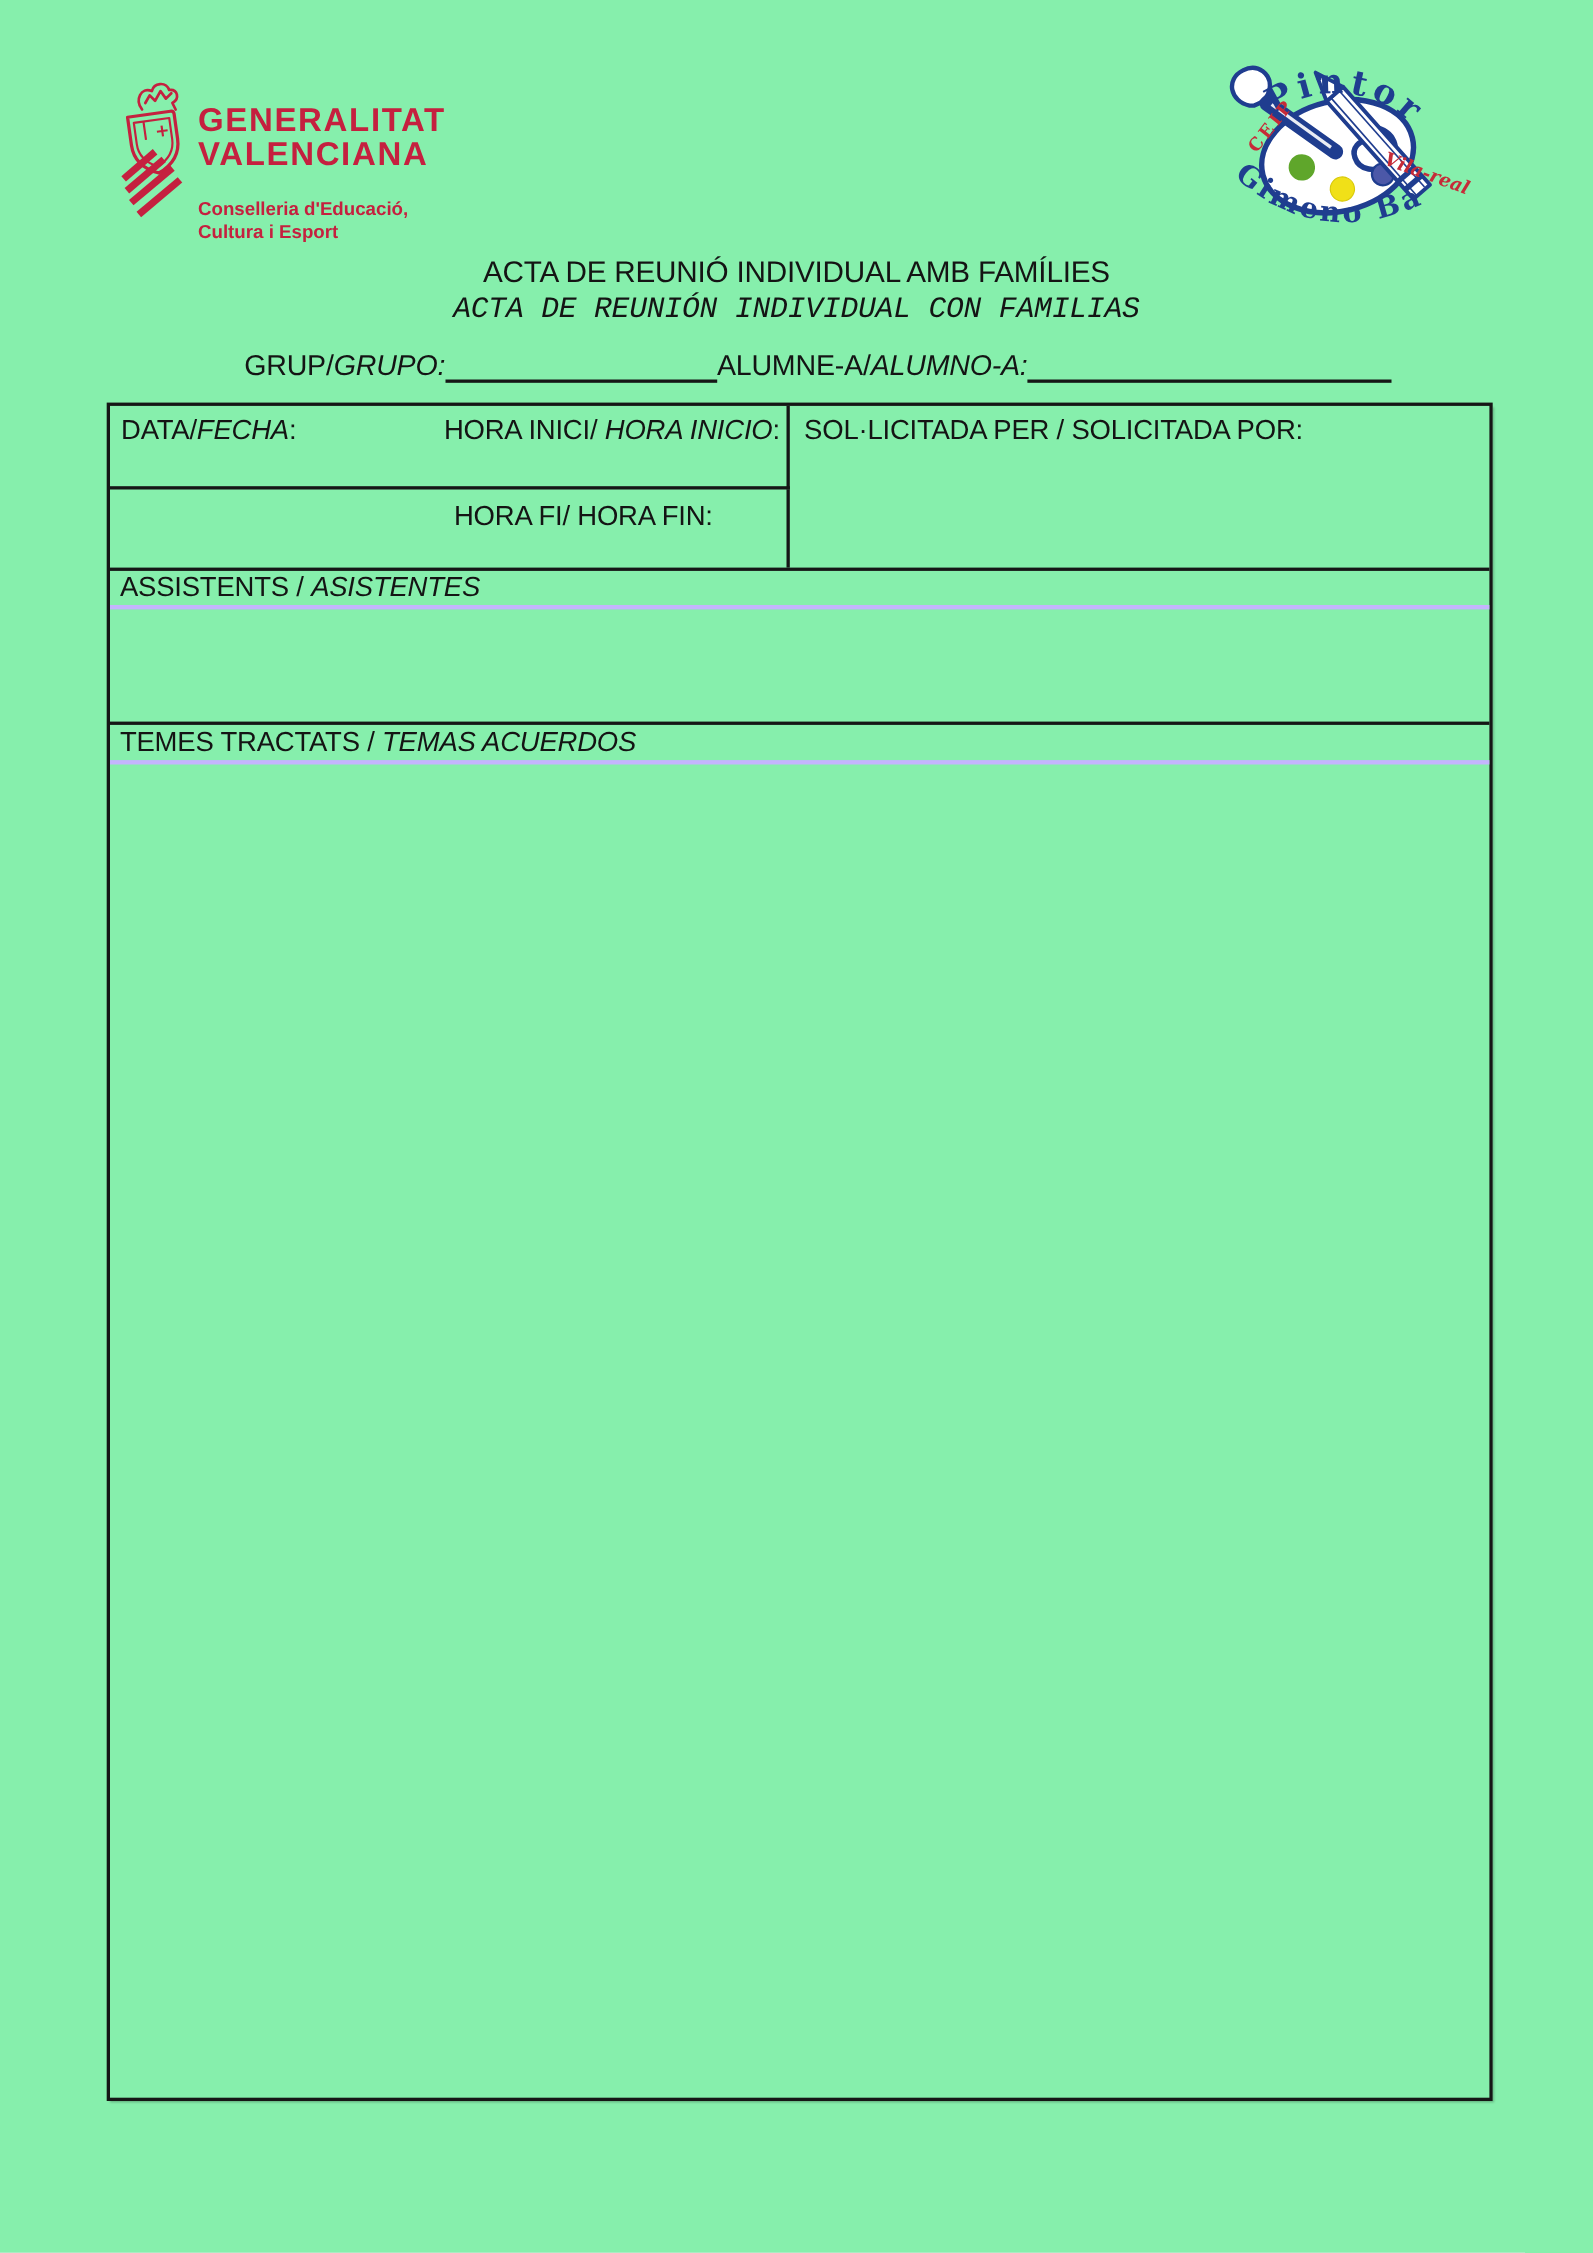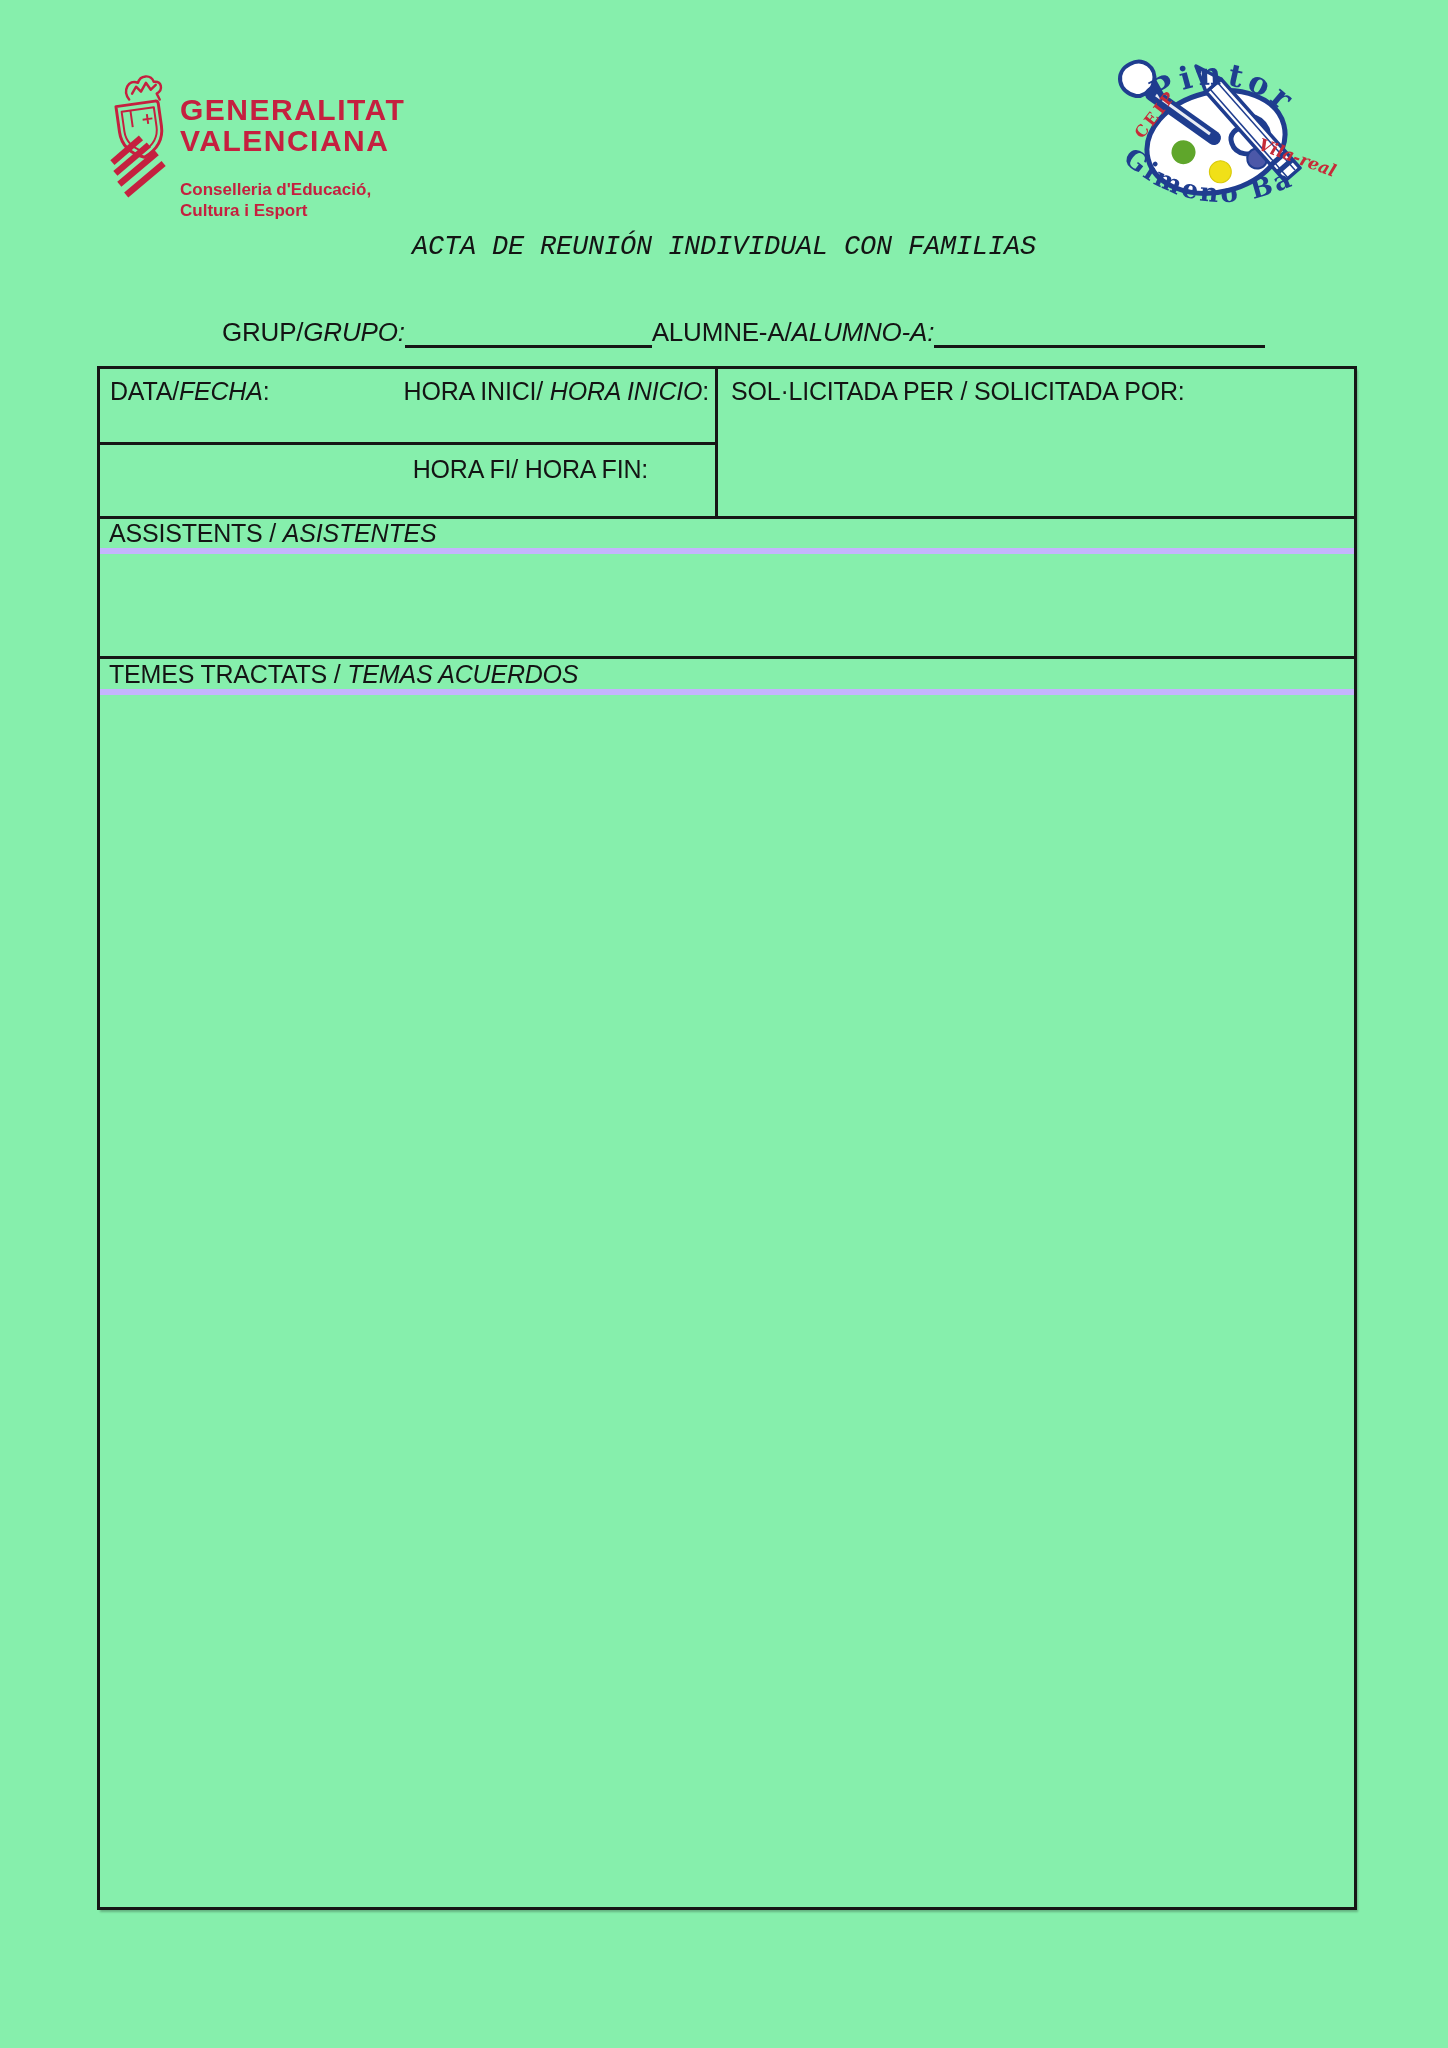--- a/index.html
+++ b/index.html
@@ -41,21 +41,21 @@
     box-shadow:2px 3px 2px -1px rgba(0,0,0,.25);
   }
   .form-table>div{box-sizing:border-box;}
   .c-datetime{grid-column:1;grid-row:1;border-right:3px solid #161616;border-bottom:3px solid #161616;
               display:flex;justify-content:space-between;align-items:flex-start;
               padding:8px 6px 12px 10px;white-space:nowrap;}
   .c-horafi{grid-column:1;grid-row:2;border-right:3px solid #161616;
             display:flex;justify-content:flex-end;align-items:flex-start;
             padding:10px 67px 0 10px;white-space:nowrap;}
   .c-sollicitada{grid-column:2;grid-row:1 / span 2;padding:8px 10px 0 13px;white-space:nowrap;}
-  .sec-header{grid-column:1 / span 2;border-top:3px solid #161616;border-bottom:6px solid #c4b5fd;
+  .sec-header{grid-column:1 / span 2;border-top:3px solid #161616;border-bottom:4px solid #c4b5fd;
               display:flex;align-items:center;padding-left:9px;white-space:nowrap;}
   .sec-header.last{border-bottom:none;}
   .sec-body{grid-column:1 / span 2;}
 </style>
 </head>
 <body>
 
 <div class="page">
 
   <div class="gv">
@@ -119,20 +119,21 @@
       <textPath href="#arcTop">Pintor</textPath>
     </text>
     <text font-family="'DejaVu Serif',serif" font-size="26" font-weight="bold" fill="#1F3D8F" letter-spacing="3">
       <textPath href="#arcBottom">Gimeno Barón</textPath>
     </text>
     <text x="30" y="92" transform="rotate(-52 48 80)" font-family="'DejaVu Serif',serif" font-size="16" font-weight="bold" fill="#C62B38" letter-spacing="3">CEIP</text>
     <text x="160" y="118" transform="rotate(20 180 118)" font-family="'DejaVu Serif',serif" font-size="17" font-style="italic" font-weight="bold" fill="#C62B38">Vila-real</text>
   </svg>
 
   <div class="doc-title">
+    <div>ACTA DE REUNIÓ INDIVIDUAL AMB FAMÍLIES</div>
     <div class="es">ACTA DE REUNIÓN INDIVIDUAL CON FAMILIAS</div>
   </div>
 
   <div class="subject-row">
     <span><span>GRUP/</span><span class="it">GRUPO:</span></span><span class="fill-line group"></span><span><span>ALUMNE-A/</span><span class="it">ALUMNO-A:</span></span><span class="fill-line student"></span>
   </div>
 
   <div class="form-table">
 
     <div class="c-datetime">

